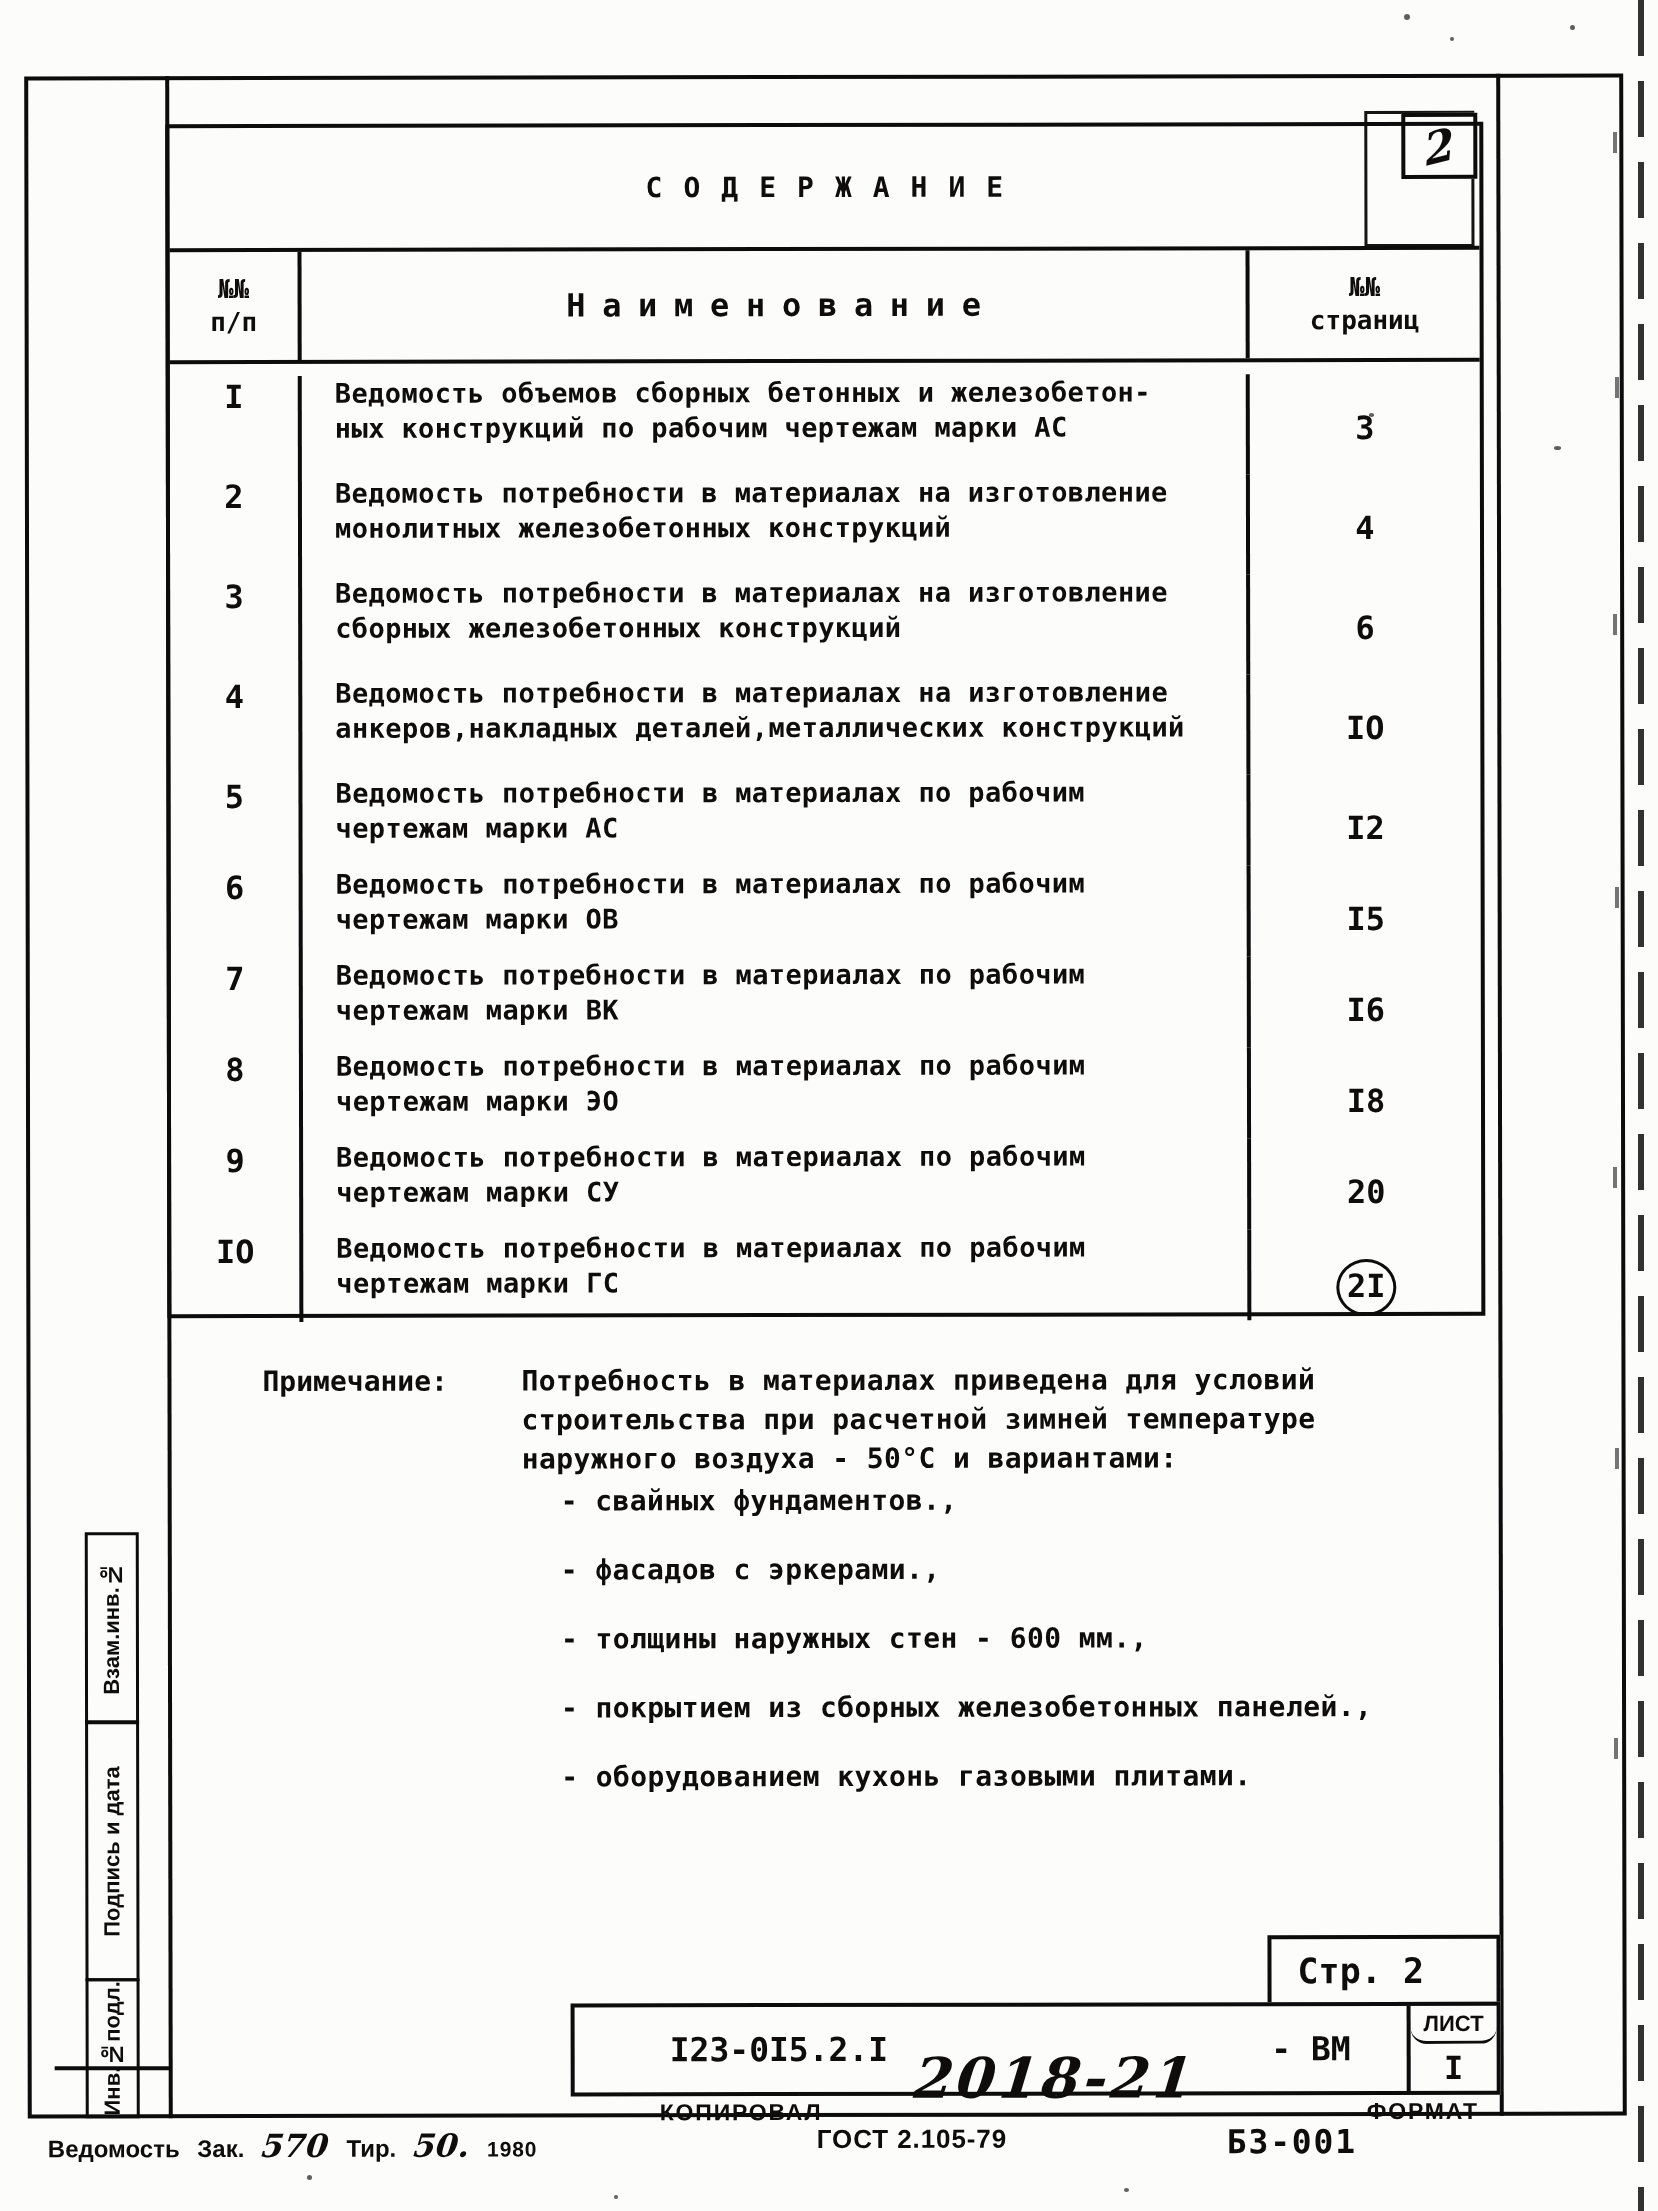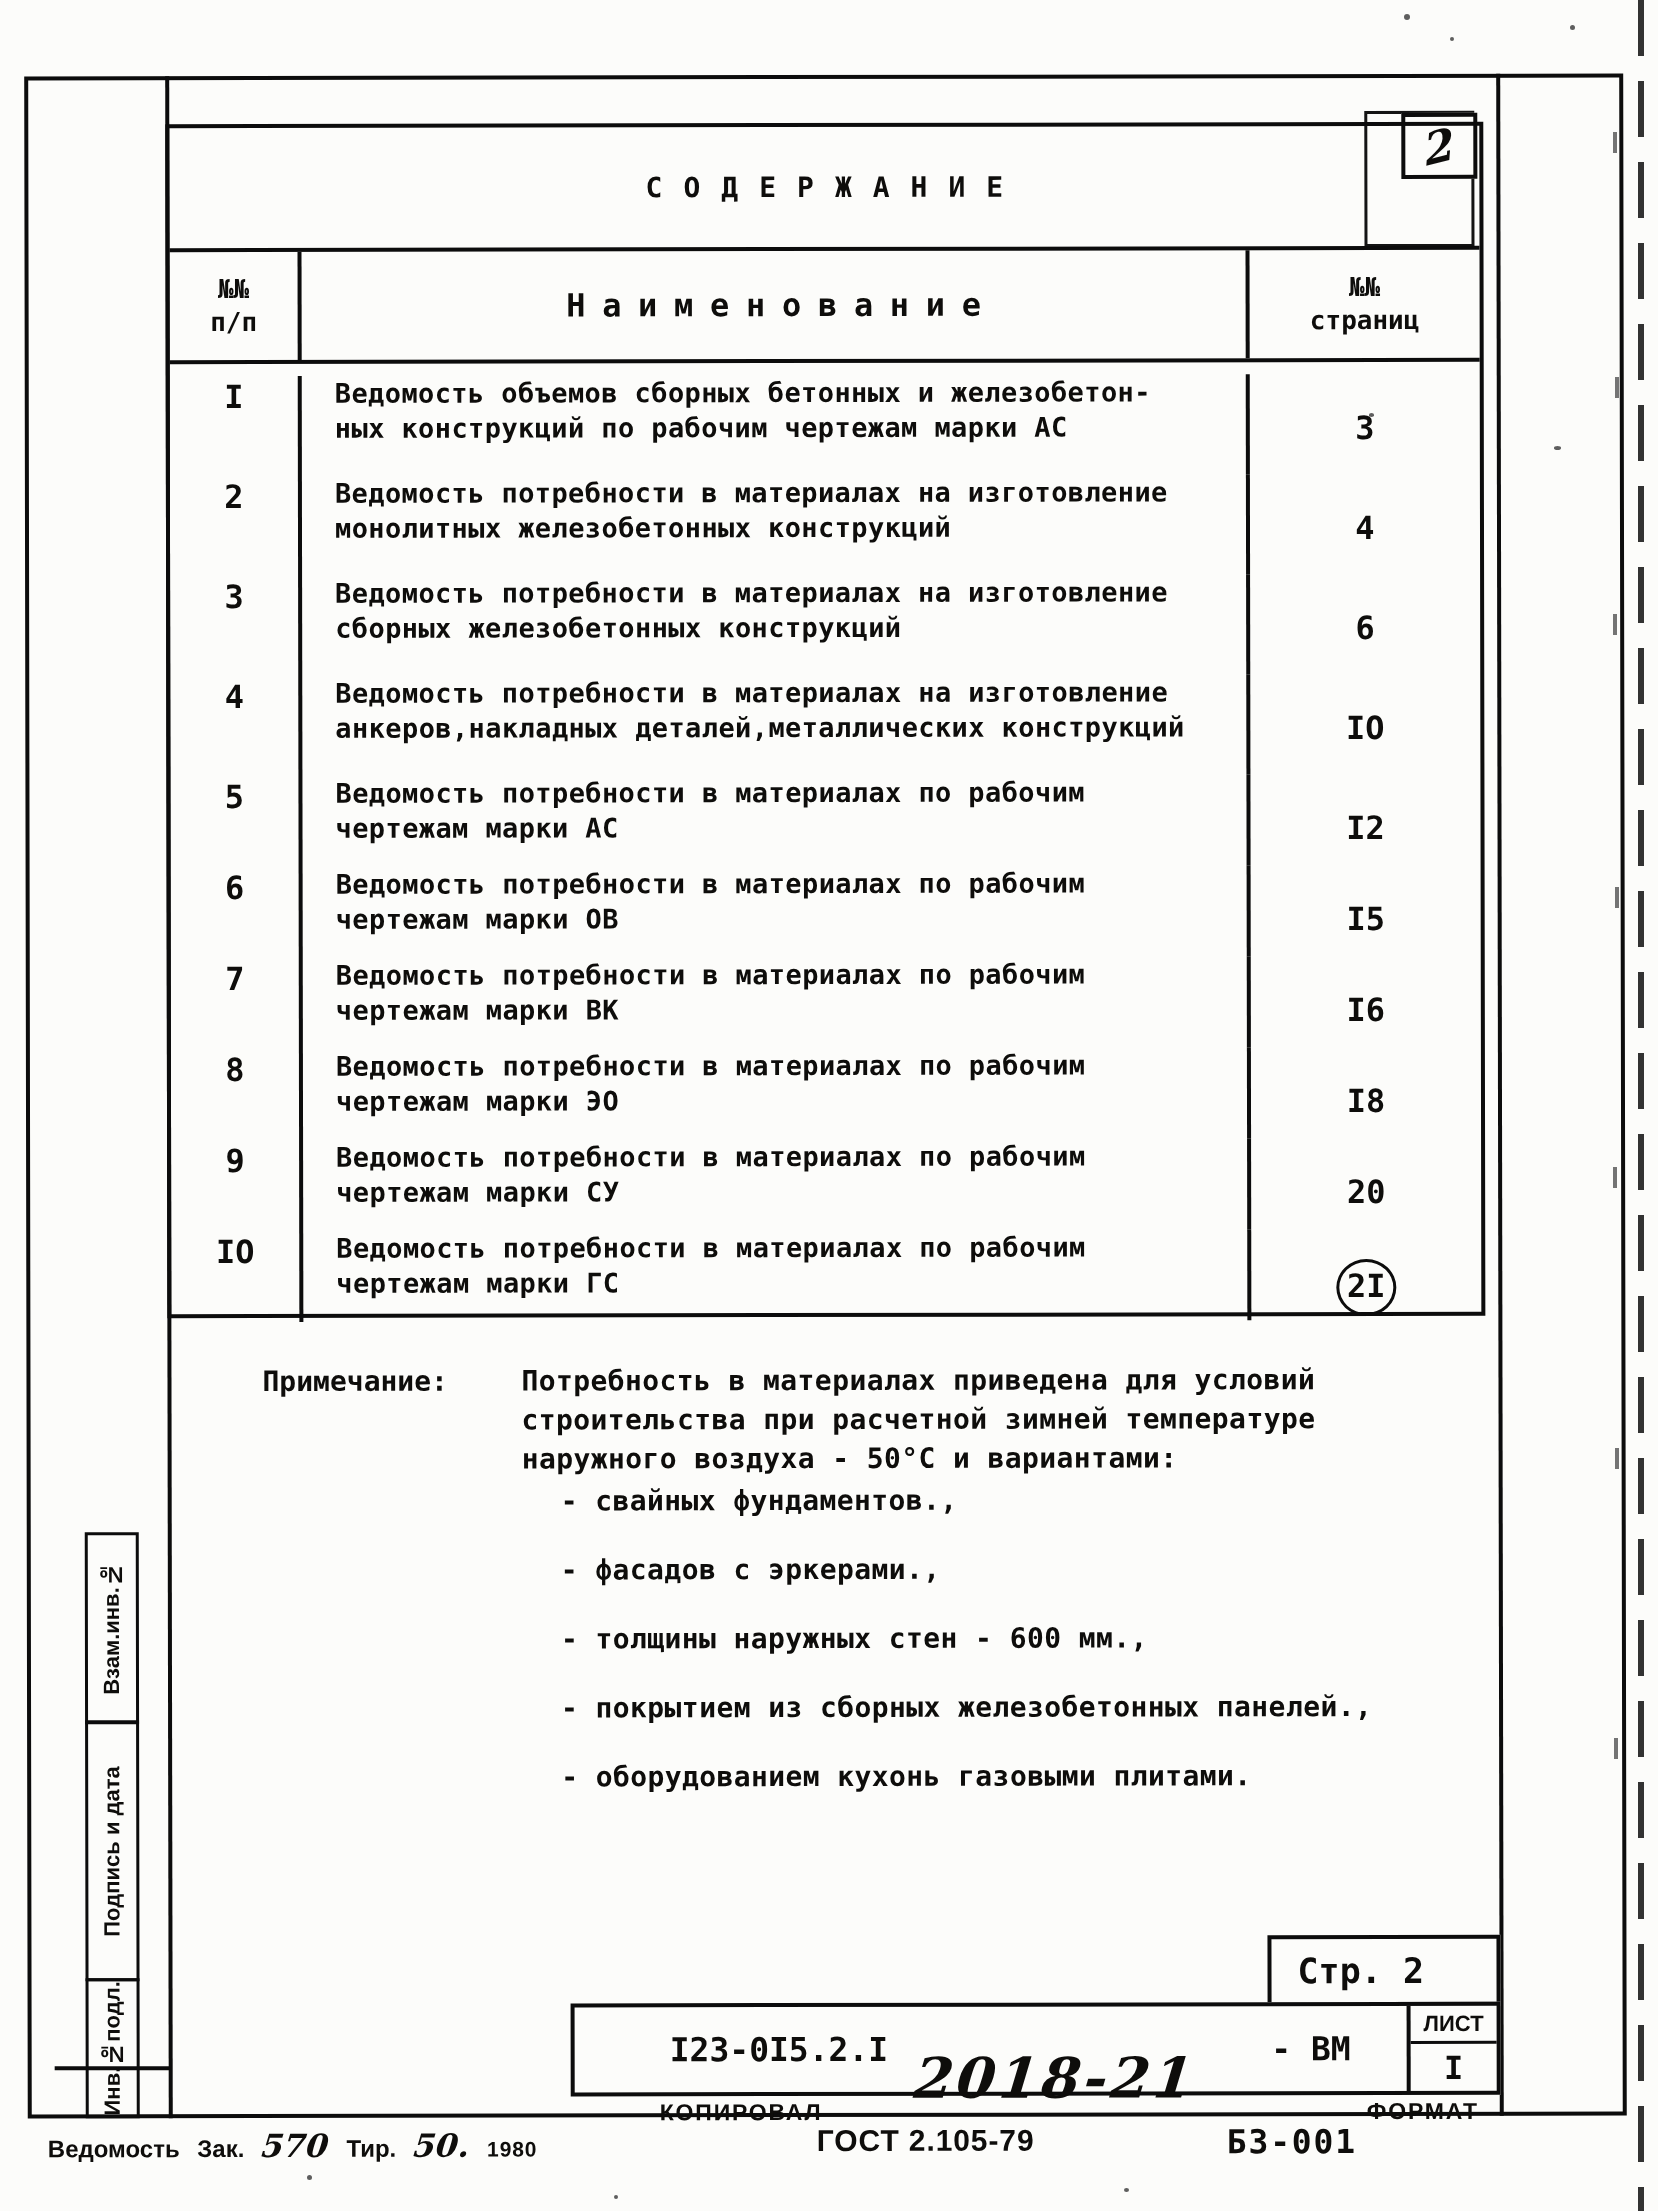--- a/index.html
+++ b/index.html
@@ -46,26 +46,26 @@
   .note-bullets div{margin-bottom:32px;line-height:37px;letter-spacing:0.4px;}
   
   .str-box{position:absolute;left:1266px;top:1936px;width:233px;height:71px;border:4.4px solid #0c0c0c;box-sizing:border-box;
     display:flex;align-items:center;padding-left:26px;font-size:35px;font-weight:700;background:#fcfcfa;}
   .stamp-box{position:absolute;left:569px;top:2003px;width:930px;height:93px;border:4.4px solid #0c0c0c;box-sizing:border-box;
     display:flex;background:#fcfcfa;}
   .stamp-main{flex:1;display:flex;align-items:center;padding-left:95px;font-size:33px;font-weight:700;}
   .stamp-suffix{margin-left:auto;padding-right:56px;}
   .stamp-list{width:90px;flex:none;border-left:4.4px solid #0c0c0c;box-sizing:border-box;display:flex;flex-direction:column;}
   .list-label{height:35px;border-bottom:3.5px solid #0c0c0c;display:flex;align-items:center;justify-content:center;
-    font-family:"Liberation Sans",sans-serif;font-size:22px;font-weight:700;flex:none;}
+    font-family:"Liberation Sans",sans-serif;font-size:22px;font-weight:700;flex:none;border-radius:16px;}
   .list-value{flex:1;display:flex;align-items:center;justify-content:center;font-size:32px;font-weight:700;}
   .kopiroval{position:absolute;left:658px;top:2099px;font-family:"Liberation Sans",sans-serif;font-size:23px;font-weight:700;letter-spacing:1.8px;}
   .hand-number{position:absolute;left:913px;top:2045px;font-size:56px;letter-spacing:3.5px;}
   .format-label{position:absolute;left:1365px;top:2099px;font-family:"Liberation Sans",sans-serif;font-size:23px;font-weight:700;letter-spacing:1.8px;}
-  .gost{position:absolute;left:815px;top:2124px;font-family:"Liberation Sans",sans-serif;font-size:30px;font-weight:700;letter-spacing:0.9px;}
+  .gost{position:absolute;left:815px;top:2124px;font-family:"Liberation Sans",sans-serif;font-size:26px;font-weight:700;letter-spacing:0.9px;}
   .form-code{position:absolute;left:1225px;top:2123px;font-size:33px;font-weight:700;letter-spacing:1.8px;}
   .footer-left{position:absolute;left:46px;top:2126px;display:flex;align-items:baseline;gap:17.6px;
     font-family:"Liberation Sans",sans-serif;font-size:24px;font-weight:700;}
   .footer-left .hand{font-size:32px;}
   .footer-year{font-size:21px;letter-spacing:0.9px;}
   
   .sidebar{position:absolute;left:84px;top:1531px;width:54px;height:586px;display:flex;flex-direction:column;}
   .sb-cell{border:3.5px solid #0c0c0c;box-sizing:border-box;margin-top:-3.5px;display:flex;align-items:center;justify-content:center;}
   .sb-cell:first-child{margin-top:0;}
   .sb-cell span{writing-mode:vertical-rl;transform:rotate(180deg);white-space:nowrap;

